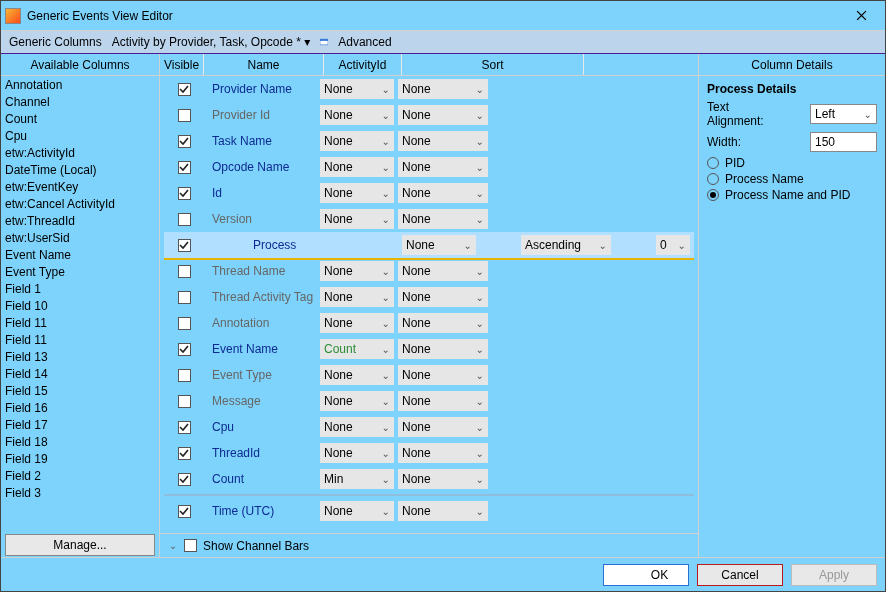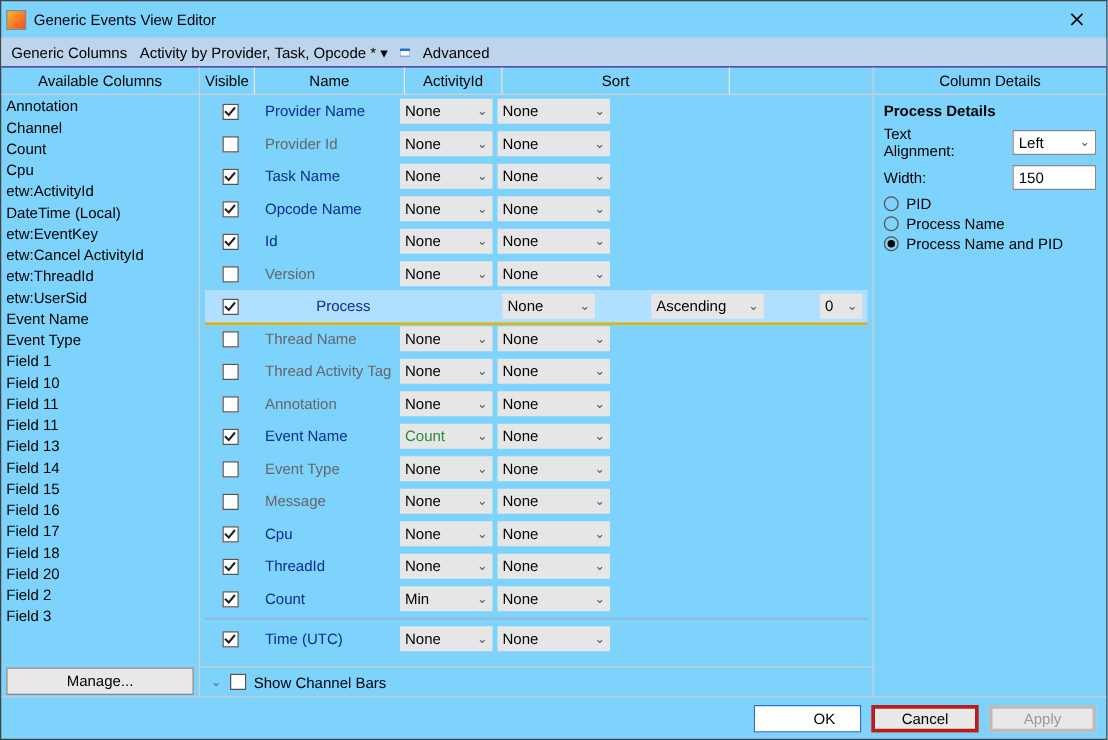--- a/index.html
+++ b/index.html
@@ -45,21 +45,21 @@
   .rightpane .header { height:22px; text-align:center; border-bottom:1px solid #d0d0d0; display:flex; align-items:center; justify-content:center;}
   .rightpane .content { padding:6px 8px;}
   .boldh { font-weight:600; margin-bottom:4px;}
   .formrow { display:flex; align-items:center; margin-bottom:4px; gap:23px;}
   .formrow label { width:80px; }
   .formrow .ip, .formrow .sel { flex:1; height:20px; border:1px solid #888; padding:0 4px; display:flex; align-items:center; justify-content:space-between; background:#fff;}
   .radio { display:flex; align-items:center; gap:6px; margin:2px 0 2px 0;}
   .radiodot { width:12px; height:12px; border-radius:50%; border:1px solid #555; display:flex; align-items:center; justify-content:center;}
   .radiodot.sel::after { content:""; width:6px; height:6px; border-radius:50%; background:#000;}
   .buttons { height:34px; border-top:1px solid #d0d0d0; display:flex; align-items:center; padding:0 8px; gap:8px;}
-  .btn { height:22px; width:86px; border:3px solid #b91c1c; background:#e8e8e8; display:flex; align-items:center; justify-content:center;}
+  .btn { height:22px; width:86px; border:1px solid #b91c1c; background:#e8e8e8; display:flex; align-items:center; justify-content:center;}
   .btn.primary { border:1px solid #2a6fd6; background:#fff;padding-left:27px;}
   .btn.disabled { color:#999; border-color:#bbb;}
   .manage-row { height:24px; display:flex; align-items:center; padding:0 4px;}
   .managebtn { height:22px; width:150px; border:1px solid #888; background:#e8e8e8; display:flex; align-items:center; justify-content:center;}
   .spacer { flex:1;}
   .cb { width:13px; height:13px; border:1px solid #555; display:inline-flex; align-items:center; justify-content:center; background:#fff;}
   .cb.checked svg { display:block;}
   .cb svg { display:none; width:10px; height:10px;}
   .expand-chevron { width:10px; color:#666; text-align:center; font-size:10px;}
 </style>
@@ -110,21 +110,21 @@
           <div>Field 1</div>
           <div>Field 10</div>
           <div>Field 11</div>
           <div>Field 11</div>
           <div>Field 13</div>
           <div>Field 14</div>
           <div>Field 15</div>
           <div>Field 16</div>
           <div>Field 17</div>
           <div>Field 18</div>
-          <div>Field 20</div>
+          <div>Field 19</div>
           <div>Field 2</div>
           <div>Field 3</div>
         </div>
       <div class="manage-row">
         <div class="managebtn">Manage...</div>
       </div>
     </div>
 
     <div class="midpane">
       <div class="gridhead">

